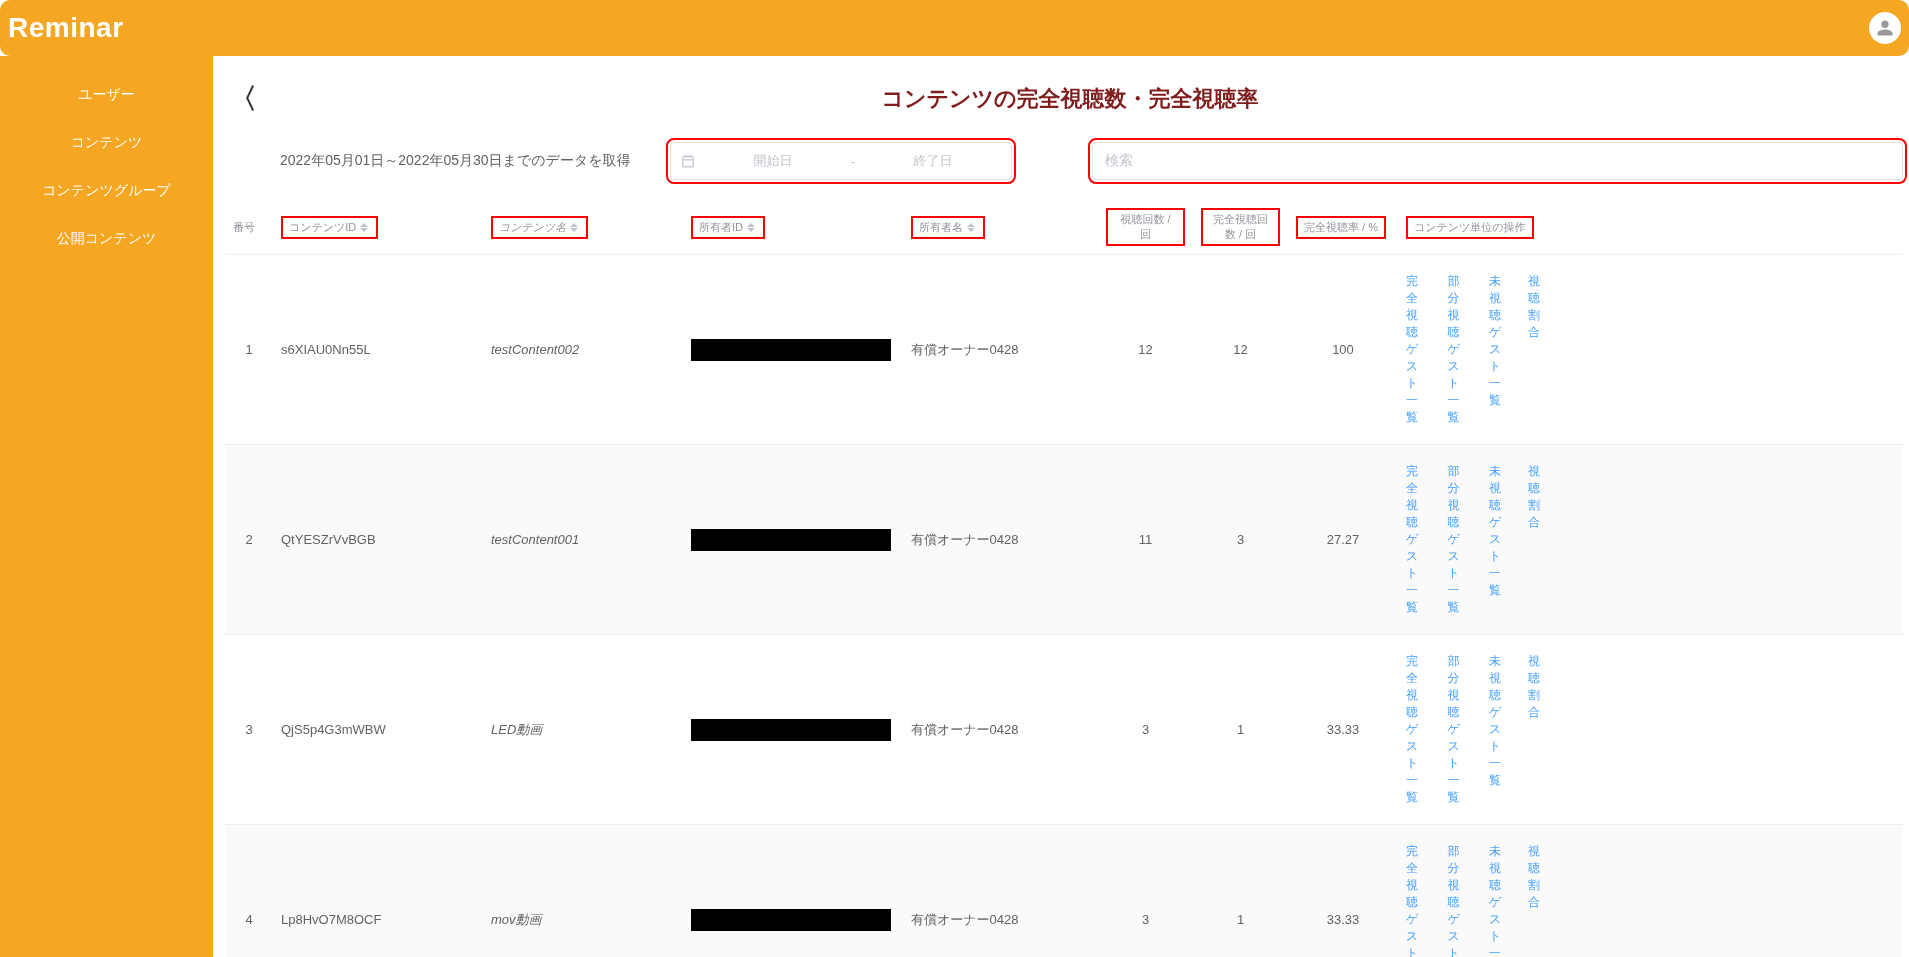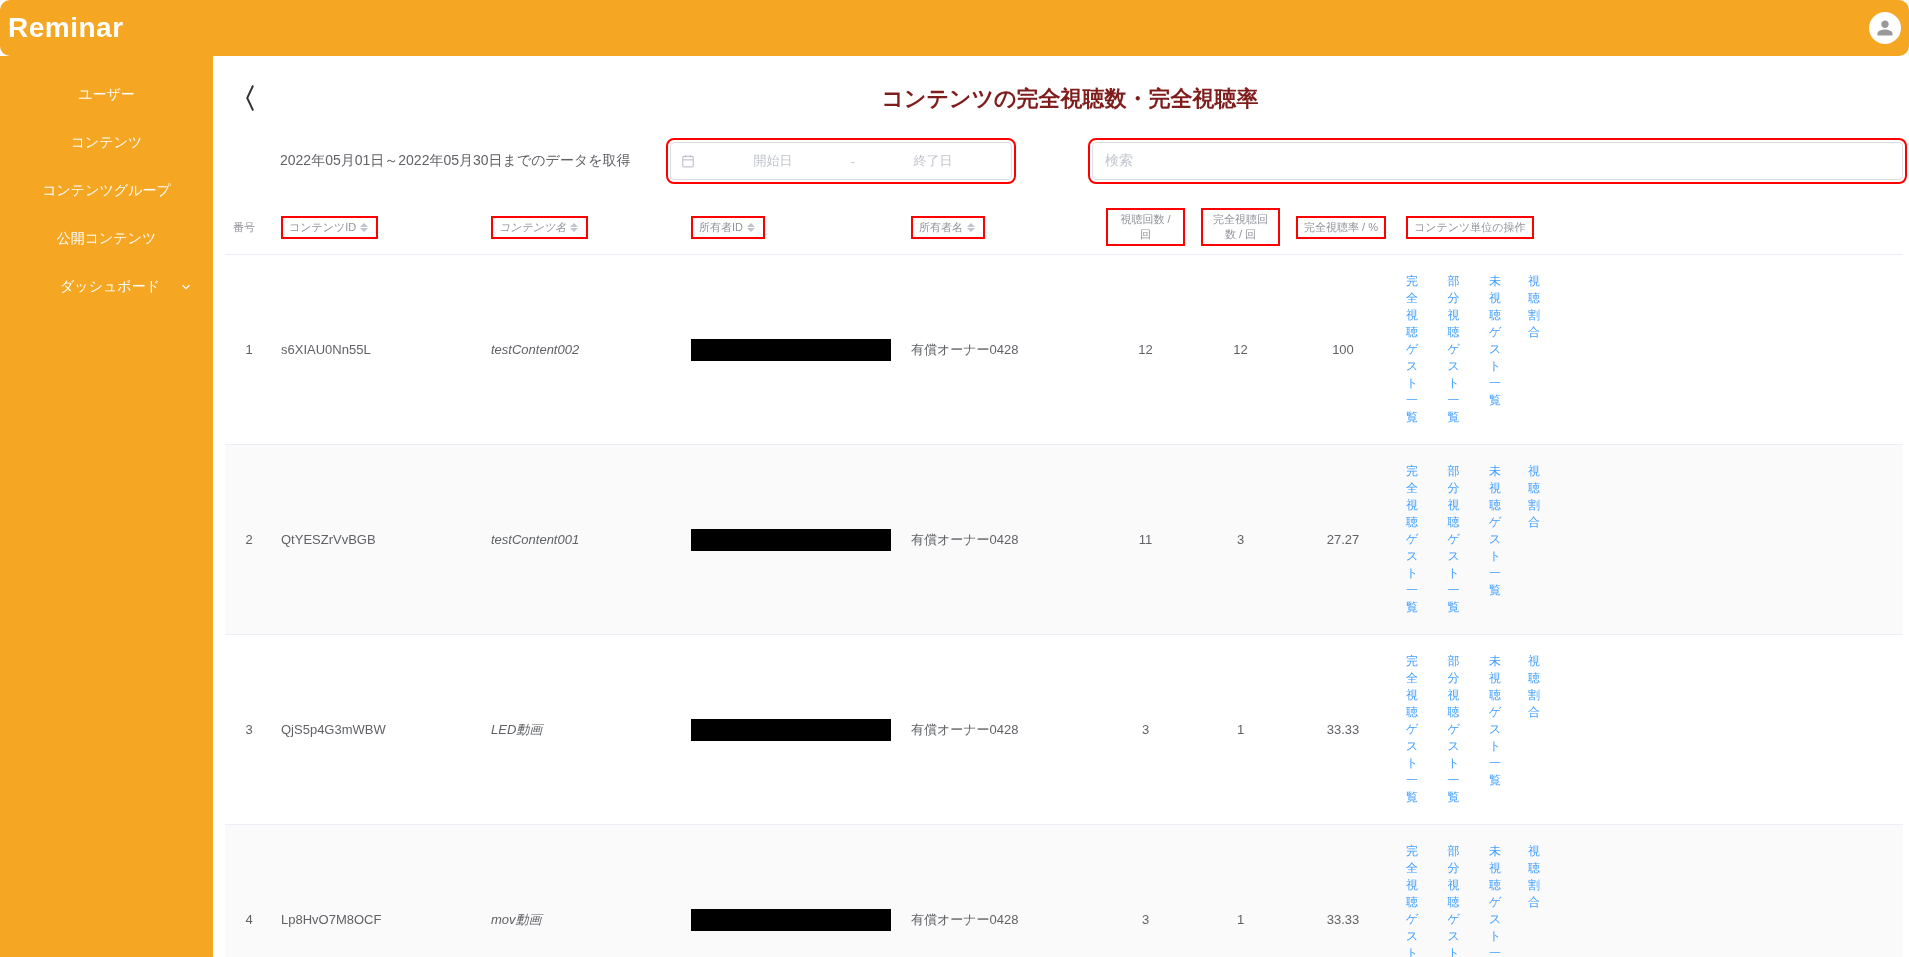--- a/index.html
+++ b/index.html
@@ -265,26 +265,20 @@
         </div>
       <div class="sidebar-item">
           <span>コンテンツ</span>
         </div>
       <div class="sidebar-item">
           <span>コンテンツグループ</span>
         </div>
       <div class="sidebar-item">
           <span>公開コンテンツ</span>
         </div>
-      <div class="sidebar-item has-sub">
-        <span>ダッシュボード</span>
-        <svg class="chev" viewBox="0 0 24 24" fill="none" stroke="#fff" stroke-width="2">
-            <polyline points="6 9 12 15 18 9"></polyline>
-          </svg>
-      </div>
     </div>
 
     <div class="main">
       <div class="title-row">
         <div class="back-arrow">〈</div>
         <div class="page-title">コンテンツの完全視聴数・完全視聴率</div>
       </div>
 
       <div class="toolbar">
         <div class="date-range-label">2022年05月01日～2022年05月30日までのデータを取得</div>

